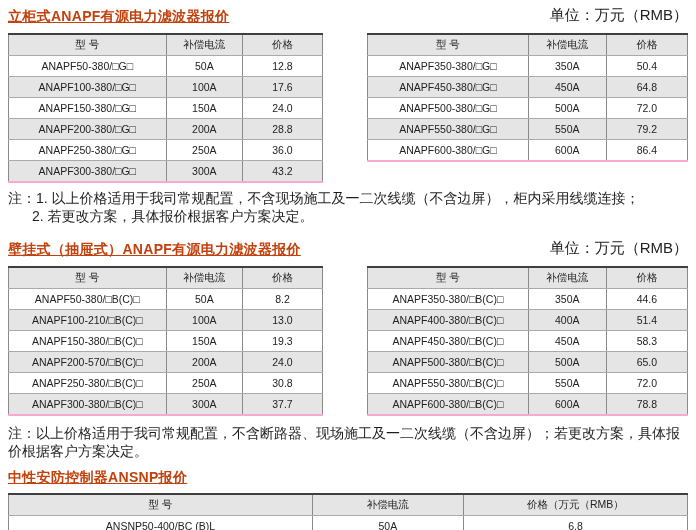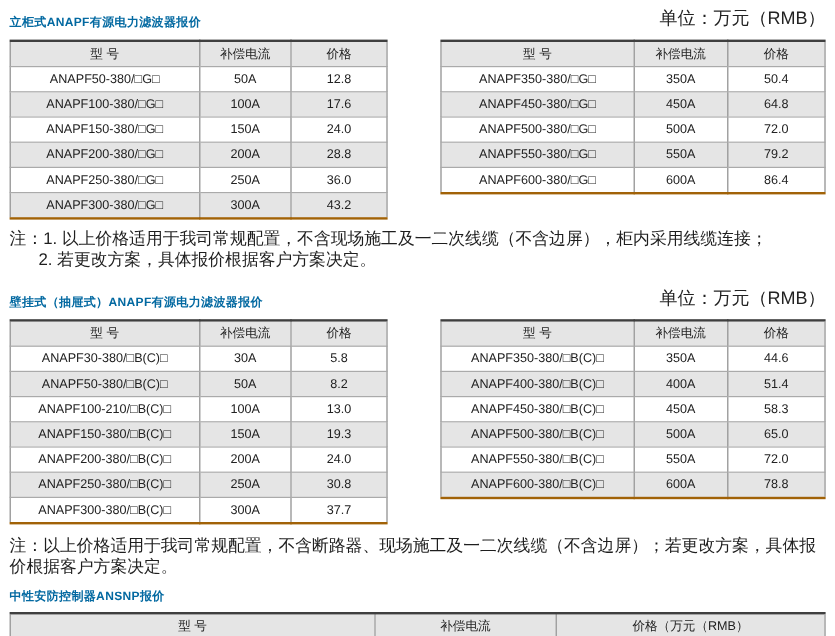--- a/index.html
+++ b/index.html
@@ -3,31 +3,31 @@
 <meta charset="utf-8">
 <style>
   html,body{margin:0;padding:0;}
   body{
     width:696px;height:530px;overflow:hidden;box-sizing:border-box;
     background:#ffffff;color:#2b2b2b;
     font-family:"Liberation Sans","DejaVu Sans",sans-serif;
     padding:6px 8px 0 8px;
   }
   .section-head{display:flex;justify-content:space-between;align-items:flex-end;}
-  .sec-title{font-size:10px;font-weight:bold;color:#0369a1;letter-spacing:0.3px;}
+  .sec-title{font-size:14px;font-weight:bold;color:#c2410c;letter-spacing:0.3px;text-decoration:underline;}
   .unit-label{font-size:15px;color:#222;padding-bottom:1px;}
 
   .tables-row{display:flex;justify-content:space-between;margin-top:7px;align-items:flex-start;}
   .tcol-left{width:46.3%;}
   .tcol-right{width:47.2%;}
 
   table.qtable{
     width:100%;border-collapse:collapse;table-layout:fixed;
     font-size:10.5px;color:#222;
-    border-top:2px solid #3f3f3f;border-bottom:2px solid #a16207;
+    border-top:2px solid #3f3f3f;border-bottom:2px solid #f9a8d4;
   }
   .qtable th,.qtable td{
     height:20px;text-align:center;vertical-align:middle;padding:0 2px;
     font-weight:normal;
     border-left:1px solid #8a8a8a;border-right:1px solid #8a8a8a;
     border-top:1px solid #aaaaaa;border-bottom:1px solid #aaaaaa;
     overflow:hidden;white-space:nowrap;
   }
   .qtable thead th{background:#e5e5e5;}
   .qtable tbody tr:nth-child(even) td{background:#e5e5e5;}
@@ -156,41 +156,36 @@
       <table class="qtable cols-std">
           <thead>
             <tr>
               <th>型 号</th>
               <th>补偿电流</th>
               <th>价格</th>
             </tr>
           </thead>
           <tbody>
             <tr>
-              <td>ANAPF30-380/□B(C)□</td>
-              <td>30A</td>
-              <td>5.8</td>
-            </tr>
-            <tr>
               <td>ANAPF50-380/□B(C)□</td>
               <td>50A</td>
               <td>8.2</td>
             </tr>
             <tr>
               <td>ANAPF100-210/□B(C)□</td>
               <td>100A</td>
               <td>13.0</td>
             </tr>
             <tr>
               <td>ANAPF150-380/□B(C)□</td>
               <td>150A</td>
               <td>19.3</td>
             </tr>
             <tr>
-              <td>ANAPF200-380/□B(C)□</td>
+              <td>ANAPF200-570/□B(C)□</td>
               <td>200A</td>
               <td>24.0</td>
             </tr>
             <tr>
               <td>ANAPF250-380/□B(C)□</td>
               <td>250A</td>
               <td>30.8</td>
             </tr>
             <tr>
               <td>ANAPF300-380/□B(C)□</td>

